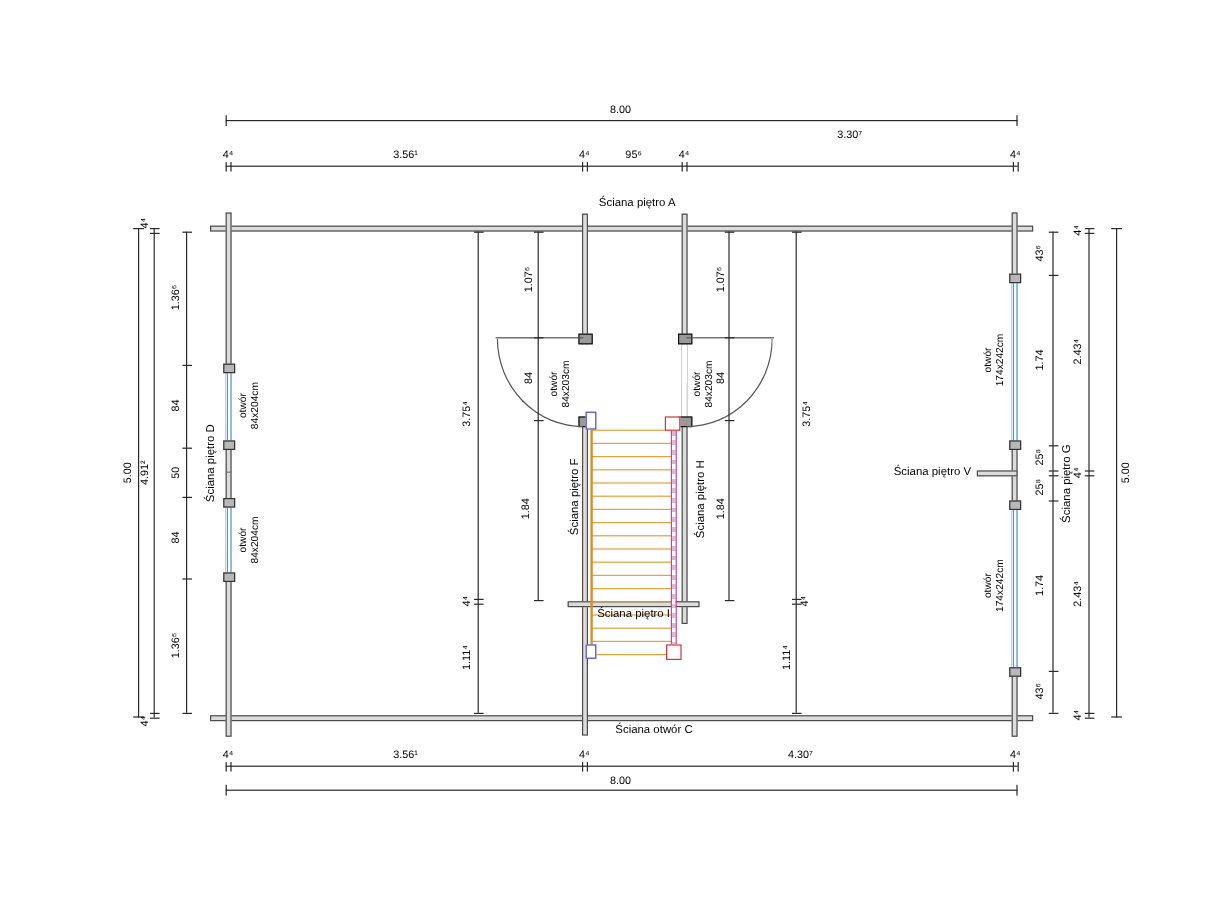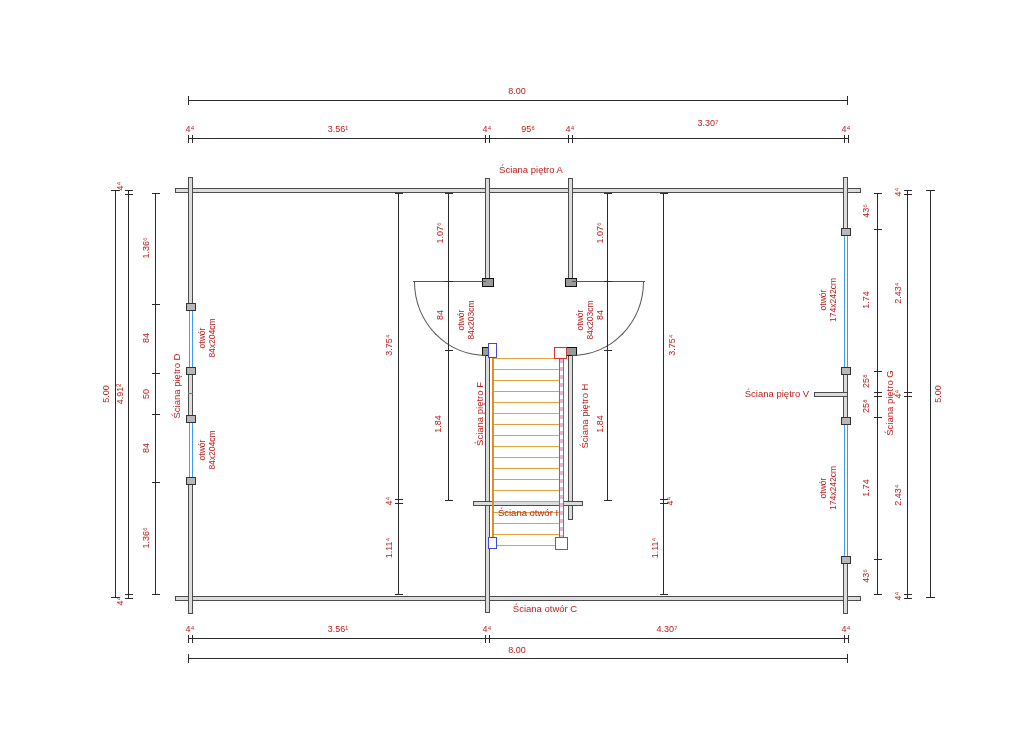--- a/index.html
+++ b/index.html
@@ -1,17 +1,17 @@
 <!DOCTYPE html>
 <html><head>
 <meta charset="utf-8">
 <style>
   html,body{margin:0;padding:0;background:#fff;}
   #canvas{position:relative;width:1024px;height:753px;background:#fff;overflow:hidden;
-          font-family:"Liberation Sans", sans-serif;color:#b91c1c;}
+          font-family:"Liberation Sans", sans-serif;color:#000000;}
   .wall{position:absolute;background:#dcdcdc;border:1px solid #4c4c4c;box-sizing:border-box;}
   .gap{position:absolute;background:#fff;}
   .blue{position:absolute;width:4px;border-left:1.5px solid #3f9bf0;border-right:1.5px solid #3f9bf0;
         box-sizing:border-box;background:#fff;}
   .post{position:absolute;background:#b8b8b8;border:1px solid #333;box-sizing:border-box;}
   .dpost{position:absolute;background:#9a9a9a;border:1px solid #111;box-sizing:border-box;}
   .dl{position:absolute;background:#2a2a2a;}
   .lbl{position:absolute;font-size:9px;white-space:nowrap;transform:translate(-50%,-50%);}
   .rot{transform:translate(-50%,-50%) rotate(-90deg);}
   .wlbl{font-size:9.5px;}
@@ -176,21 +176,21 @@
       <div class="dl" style="left: 659.5px; top: 503px; width: 8px; height: 1px;"></div>
       <div class="dl" style="left: 659.5px; top: 594px; width: 8px; height: 1px;"></div>
     </div>
 
   <div class="lbl" style="left:517px;top:91px;">8.00</div>
   <div class="lbl" style="left:190px;top:129px;">4⁴</div>
   <div class="lbl" style="left:338px;top:129px;">3.56¹</div>
   <div class="lbl" style="left:487px;top:129px;">4⁴</div>
   <div class="lbl" style="left:528px;top:129px;">95⁶</div>
   <div class="lbl" style="left:570px;top:129px;">4⁴</div>
-  <div class="lbl" style="left:708px;top:123px;">3.30⁷</div>
+  <div class="lbl" style="left:708px;top:112px;">3.30⁷</div>
   <div class="lbl" style="left:846px;top:129px;">4⁴</div>
 
   <div class="lbl" style="left:190px;top:629px;">4⁴</div>
   <div class="lbl" style="left:338px;top:629px;">3.56¹</div>
   <div class="lbl" style="left:487px;top:629px;">4⁴</div>
   <div class="lbl" style="left:667px;top:629px;">4.30⁷</div>
   <div class="lbl" style="left:846px;top:629px;">4⁴</div>
   <div class="lbl" style="left:517px;top:650px;">8.00</div>
 
   <div class="lbl rot" style="left:106px;top:394px;">5.00</div>
@@ -228,21 +228,21 @@
   <div class="lbl rot" style="left:672px;top:345px;">3.75⁴</div>
   <div class="lbl rot" style="left:670px;top:501px;">4⁴</div>
   <div class="lbl rot" style="left:655px;top:548px;">1.11⁴</div>
 
   <div class="lbl wlbl" style="left:531px;top:169px;">Ściana piętro A</div>
   <div class="lbl wlbl" style="left:545px;top:608px;">Ściana otwór C</div>
   <div class="lbl wlbl rot" style="left:176px;top:386px;">Ściana piętro D</div>
   <div class="lbl wlbl rot" style="left:889px;top:403px;">Ściana piętro G</div>
   <div class="lbl wlbl rot" style="left:479px;top:414px;">Ściana piętro F</div>
   <div class="lbl wlbl rot" style="left:584px;top:416px;">Ściana piętro H</div>
-  <div class="lbl wlbl" style="left:528px;top:512px;">Ściana otwór I</div>
+  <div class="lbl wlbl" style="left:528px;top:512px;">Ściana piętro I</div>
   <div class="lbl wlbl" style="left:777px;top:393px;">Ściana piętro V</div>
 
   <div class="rot2" style="left:207px;top:338px;">
     <span style="display:block;">otwór</span>
     <span style="display:block;">84x204cm</span>
   </div>
   <div class="rot2" style="left:207px;top:450px;">
     <span style="display:block;">otwór</span>
     <span style="display:block;">84x204cm</span>
   </div>

